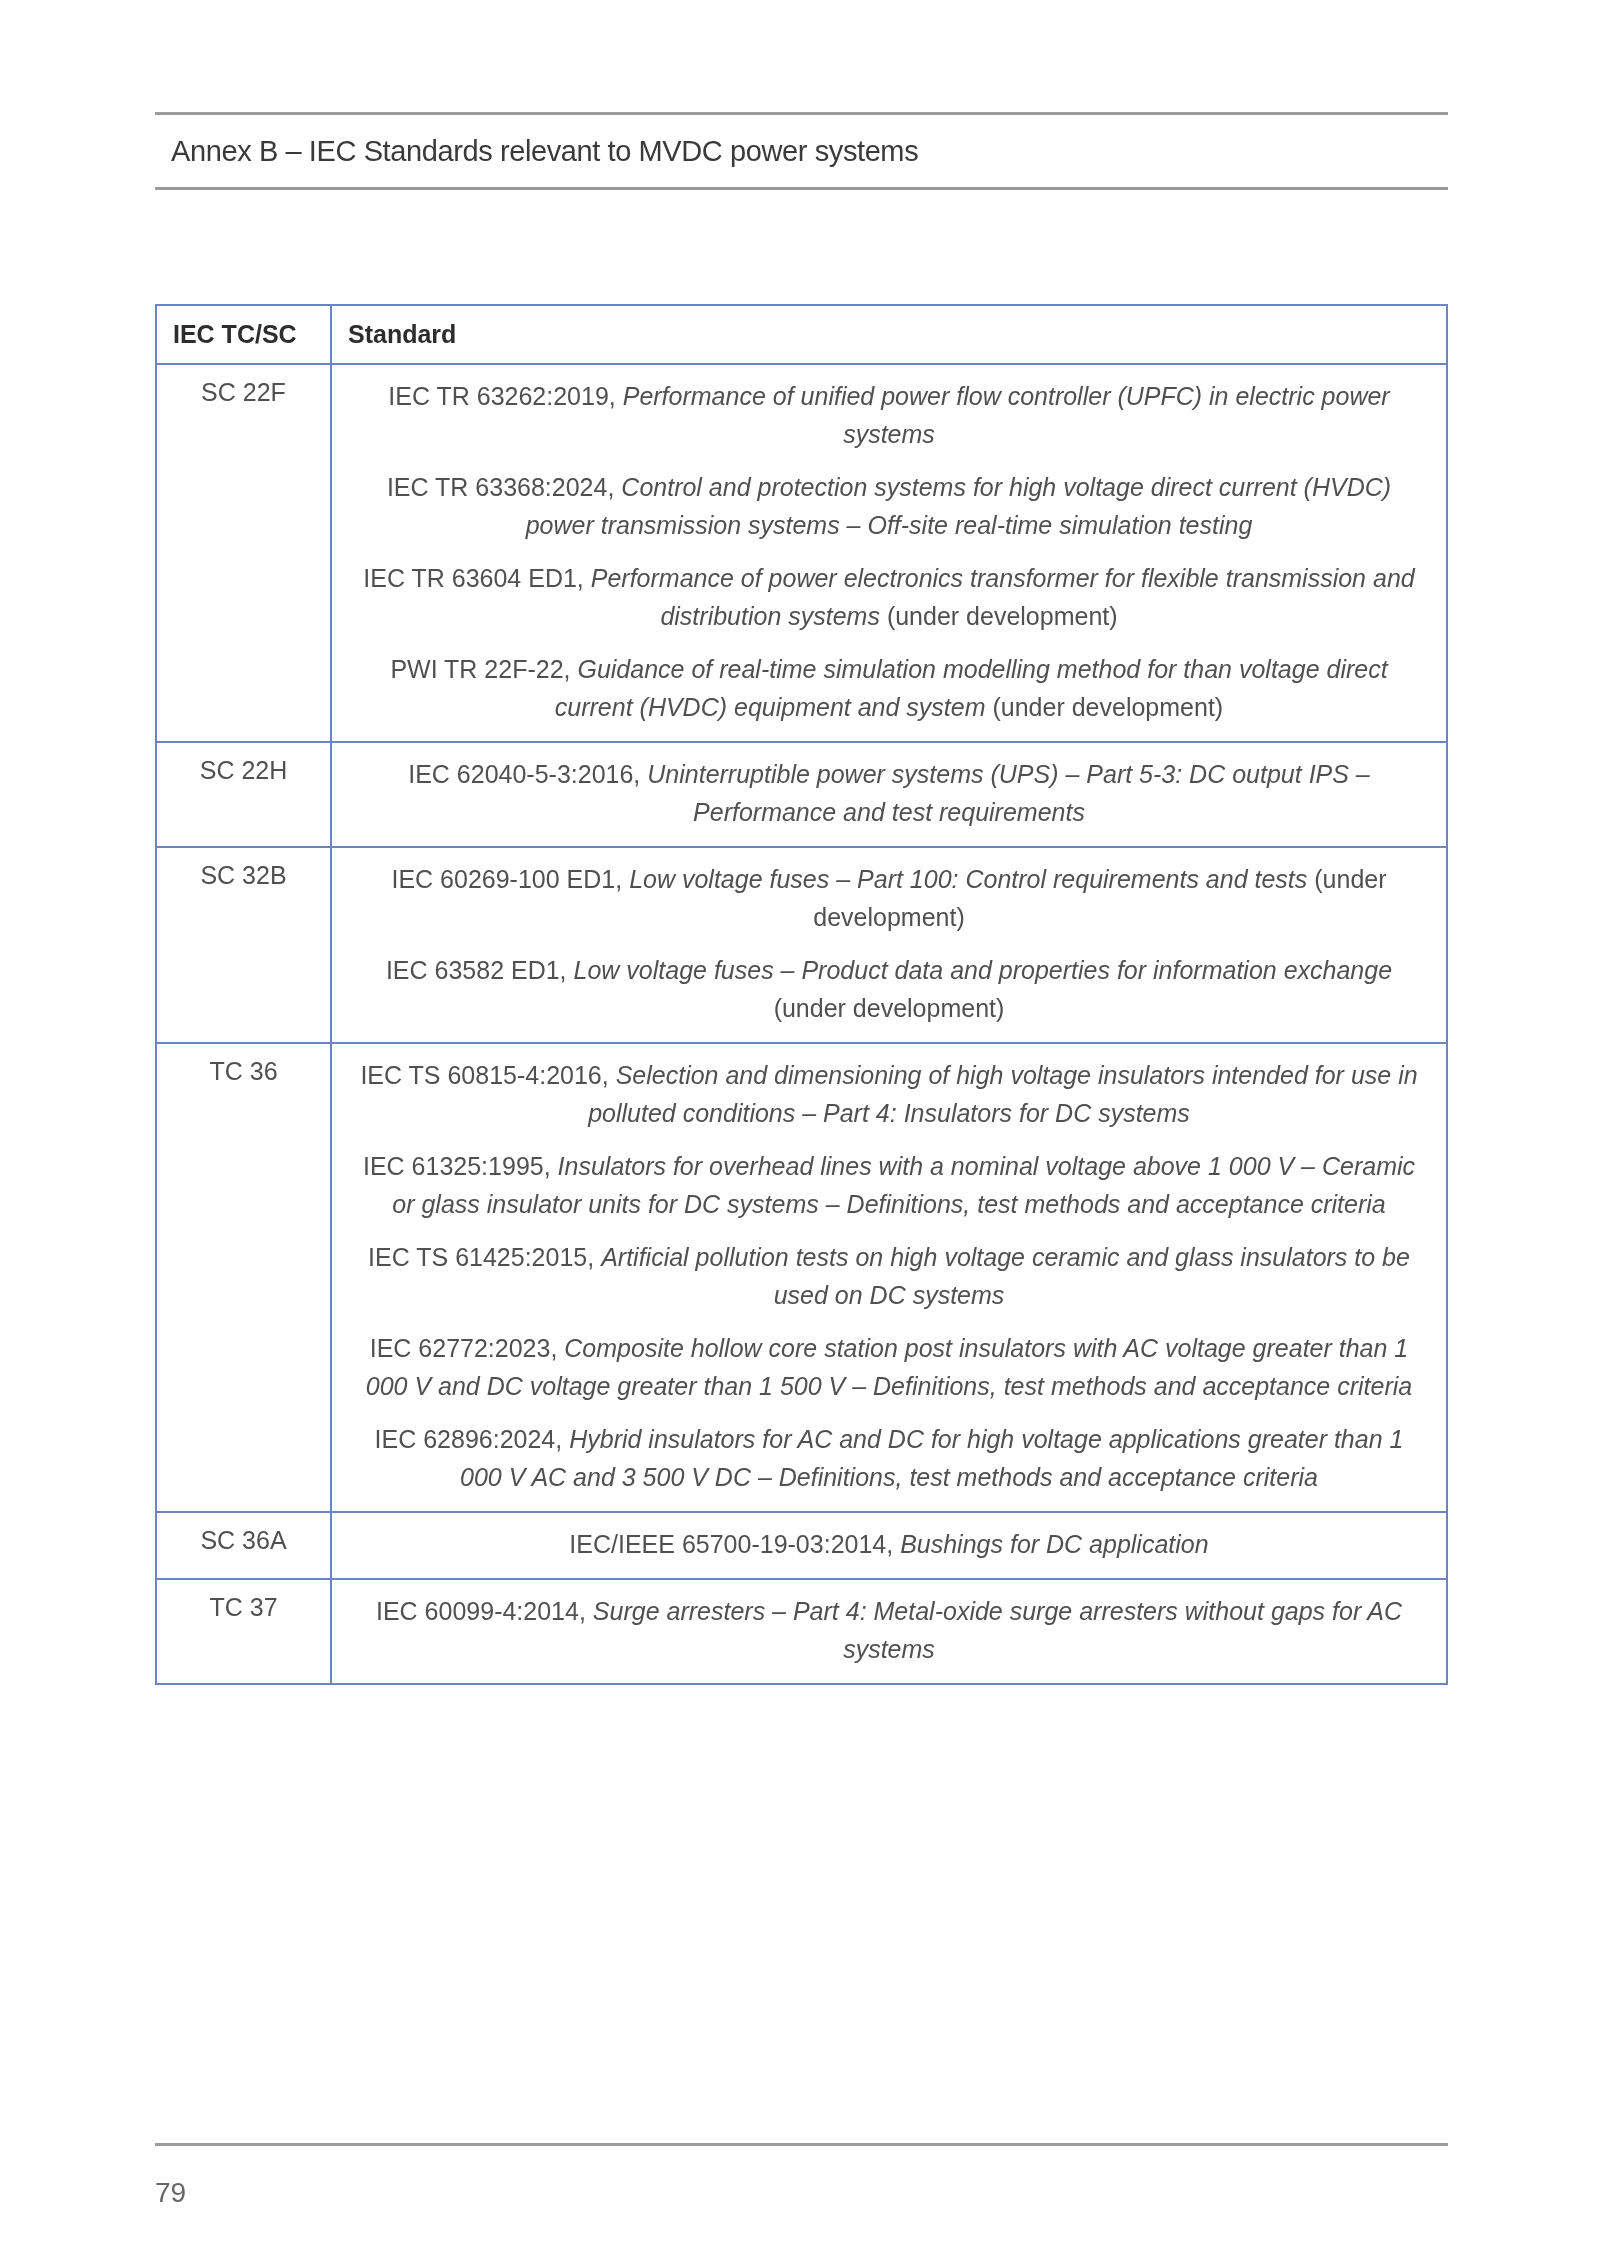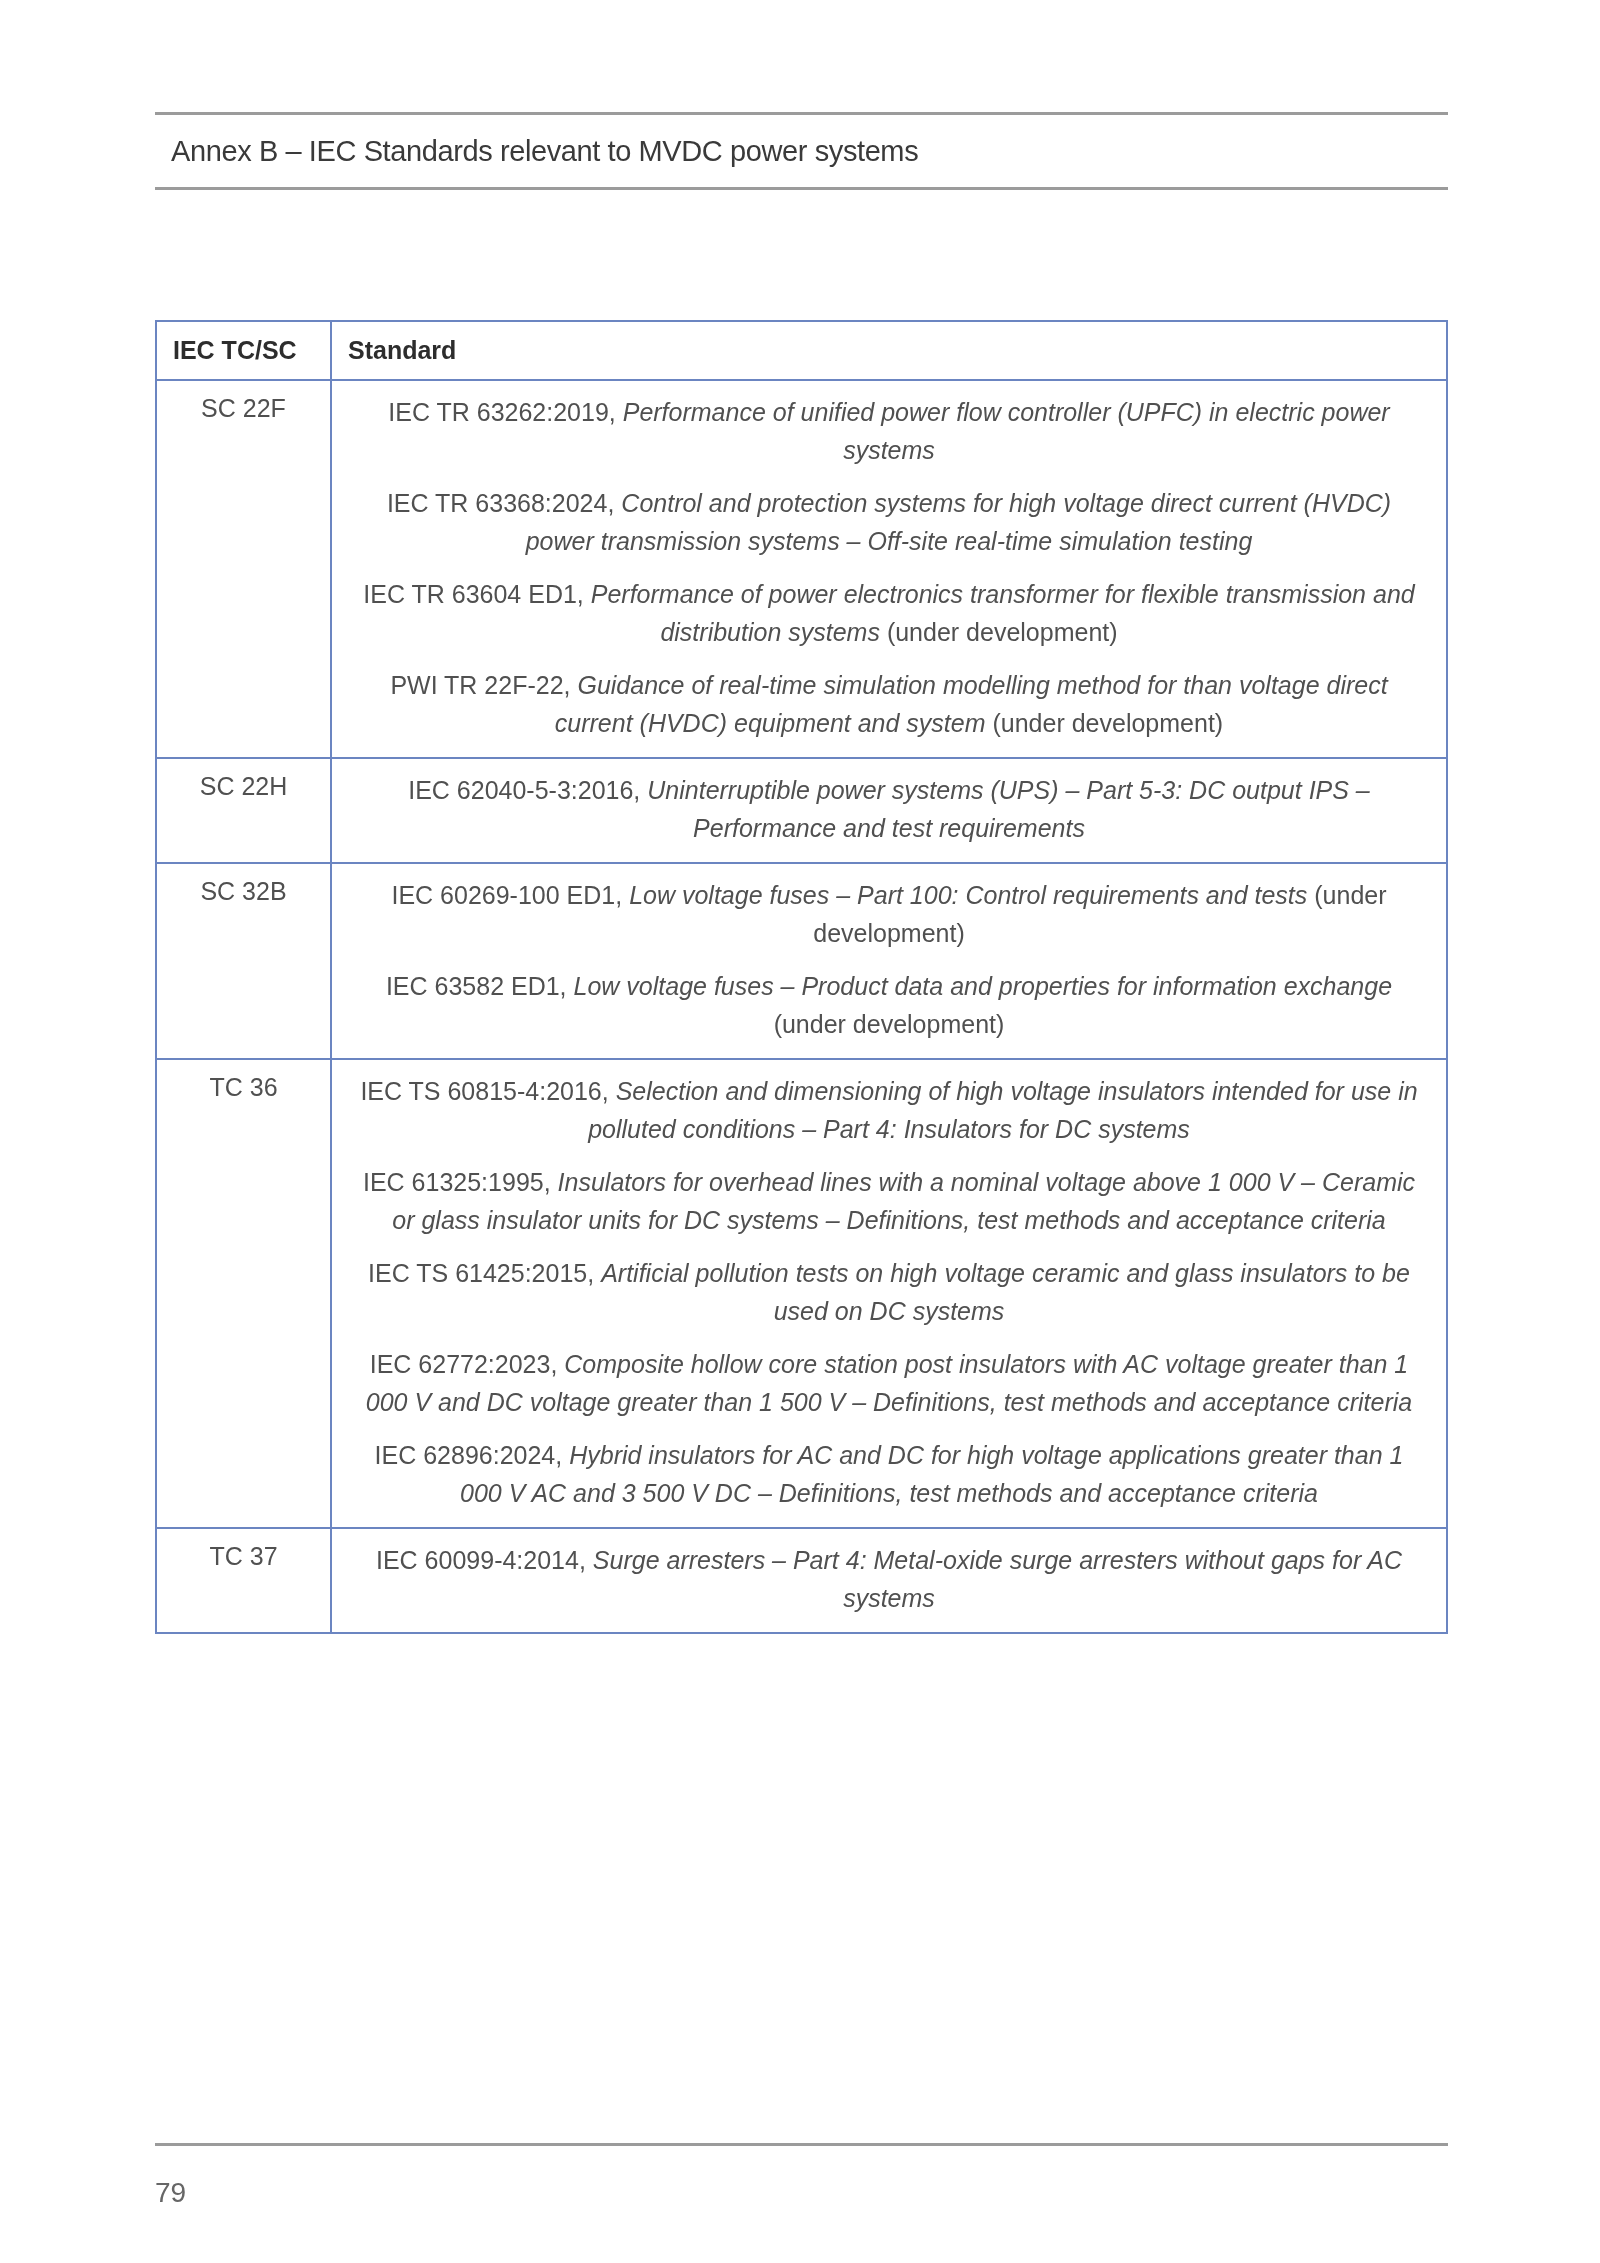--- a/index.html
+++ b/index.html
@@ -17,21 +17,21 @@
   }
   .rule{position:absolute;left:155px;width:1293px;height:3px;background:var(--rule);}
   .rule-top{top:112px;}
   .rule-head-bottom{top:187px;}
   .rule-footer{top:2143px;}
   h1.page-title{
     position:absolute;left:171px;top:131px;margin:0;
     font-size:29px;font-weight:400;color:var(--heading);
     letter-spacing:-0.4px;line-height:40px;white-space:nowrap;
   }
-  .table-wrap{position:absolute;left:155px;top:320px;width:1293px;}
+  .table-wrap{position:absolute;left:155px;top:304px;width:1293px;}
   table.std-table{width:100%;border-collapse:collapse;table-layout:fixed;}
   table.std-table col.c1{width:175px;}
   table.std-table th,
   table.std-table td{
     border:2px solid var(--border);
     vertical-align:top;text-align:left;
   }
   table.std-table th{
     font-size:25px;font-weight:700;color:var(--thtext);
     padding:13px 16px 14px 16px;line-height:30px;
@@ -96,20 +96,26 @@
     <td class="tc-cell"><span>TC 36</span></td>
     <td class="standard-cell">
             <p class="standard"><span class="std-ref">IEC TS 60815-4:2016,</span> <span class="std-title">Selection and dimensioning of high voltage insulators intended for use in polluted conditions – Part 4: Insulators for DC systems</span> </p>
             <p class="standard"><span class="std-ref">IEC 61325:1995,</span> <span class="std-title">Insulators for overhead lines with a nominal voltage above 1 000 V – Ceramic or glass insulator units for DC systems – Definitions, test methods and acceptance criteria</span> </p>
             <p class="standard"><span class="std-ref">IEC TS 61425:2015,</span> <span class="std-title">Artificial pollution tests on high voltage ceramic and glass insulators to be used on DC systems</span> </p>
             <p class="standard"><span class="std-ref">IEC 62772:2023,</span> <span class="std-title">Composite hollow core station post insulators with AC voltage greater than 1 000 V and DC voltage greater than 1 500 V – Definitions, test methods and acceptance criteria</span> </p>
             <p class="standard"><span class="std-ref">IEC 62896:2024,</span> <span class="std-title">Hybrid insulators for AC and DC for high voltage applications greater than 1 000 V AC and 3 500 V DC – Definitions, test methods and acceptance criteria</span> </p>
           </td>
   </tr>
         <tr>
+    <td class="tc-cell"><span>SC 36A</span></td>
+    <td class="standard-cell">
+            <p class="standard"><span class="std-ref">IEC/IEEE 65700-19-03:2014,</span> <span class="std-title">Bushings for DC application</span> </p>
+          </td>
+  </tr>
+        <tr>
     <td class="tc-cell"><span>TC 37</span></td>
     <td class="standard-cell">
             <p class="standard"><span class="std-ref">IEC 60099-4:2014,</span> <span class="std-title">Surge arresters – Part 4: Metal-oxide surge arresters without gaps for AC systems</span> </p>
           </td>
   </tr>
       </tbody>
   </table>
 </div>
 
 <div class="rule rule-footer"></div>

